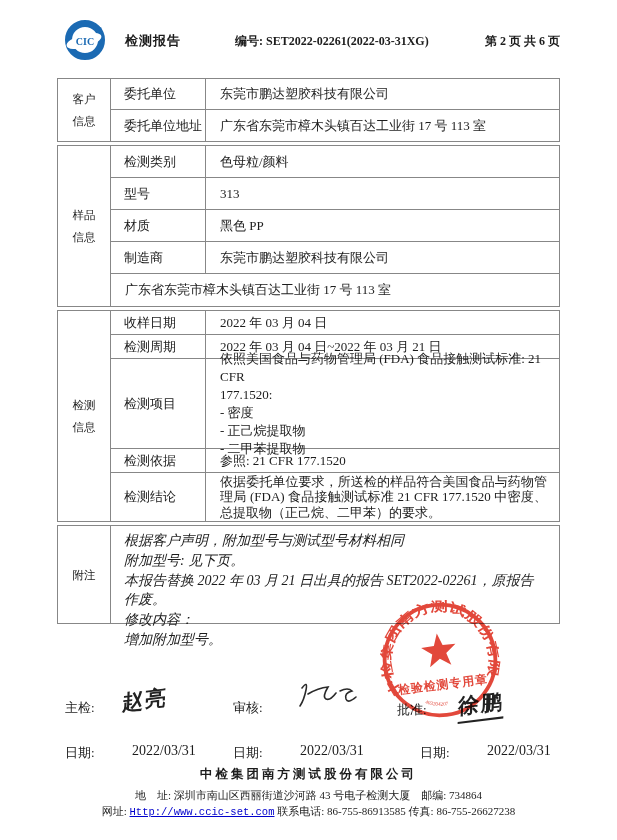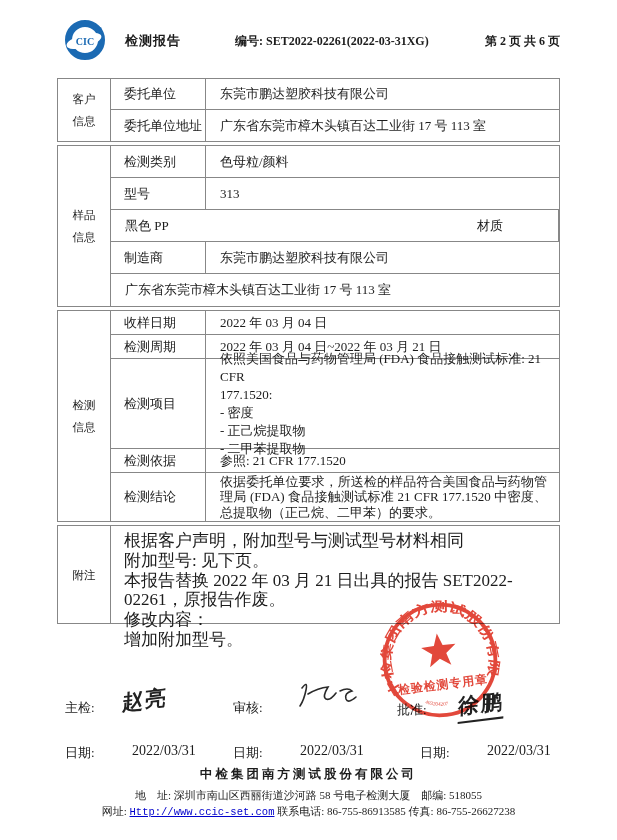--- a/index.html
+++ b/index.html
@@ -19,21 +19,21 @@
   .group{width:52px;min-width:52px;border-right:1px solid #878787;display:flex;align-items:center;
          justify-content:center;text-align:center;white-space:pre-line;font-size:11.5px;line-height:22px;}
   .rows{flex:1;display:flex;flex-direction:column;}
   .row{display:flex;border-bottom:1px solid #878787;box-sizing:border-box;}
   .row:last-child{border-bottom:none;}
   .cell{display:flex;align-items:center;font-size:13px;box-sizing:border-box;}
   .cell.lab{width:95px;min-width:95px;border-right:1px solid #878787;padding-left:13px;}
   .cell.val{flex:1;padding-left:14px;padding-right:12px;white-space:pre-line;}
   .val.items{line-height:18px;}
   .val.concl{line-height:15.4px;text-align:justify;}
-  .notes-body{flex:1;font-size:17px;line-height:19.8px;padding:5px 12px 4px 13px;white-space:pre-line;box-sizing:border-box;}
+  .notes-body{flex:1;font-size:14px;line-height:19.8px;padding:5px 12px 4px 13px;white-space:pre-line;box-sizing:border-box;font-style:italic;}
 
   
   .sig-label{position:absolute;font-size:13px;white-space:nowrap;}
   .sig-name{position:absolute;font-size:21px;white-space:nowrap;color:#222;
             transform:rotate(-7deg) skewX(-9deg);font-weight:bold;letter-spacing:2px;}
   .date-val{position:absolute;font-size:14px;white-space:nowrap;}
 
   
   .seal{position:absolute;left:378px;top:596px;width:124px;height:128px;z-index:6;
         mix-blend-mode:multiply;opacity:.93;transform:rotate(-7deg);}
@@ -85,22 +85,22 @@
       <div class="rows">
         <div class="row" style="height:32px">
           <div class="cell lab">检测类别</div>
           <div class="cell val">色母粒/颜料</div>
         </div>
         <div class="row" style="height:32px">
           <div class="cell lab">型号</div>
           <div class="cell val">313</div>
         </div>
         <div class="row" style="height:32px">
+          <div class="cell lab">材质</div>
           <div class="cell val">黑色 PP</div>
-          <div class="cell lab">材质</div>
         </div>
         <div class="row" style="height:32px">
           <div class="cell lab">制造商</div>
           <div class="cell val">东莞市鹏达塑胶科技有限公司</div>
         </div>
         <div class="row" style="height:32px">
           <div class="cell val">广东省东莞市樟木头镇百达工业街 17 号 113 室</div>
         </div>
       </div>
     </div>
@@ -174,18 +174,18 @@
       <textPath href="#ringTop" startOffset="2" textLength="252" lengthAdjust="spacingAndGlyphs">中检集团南方测试股份有限公司</textPath>
     </text>
     <polygon points="65,37 69.6,49.7 83.1,50.1 72.4,58.4 76.2,71.4 65,63.8 53.8,71.4 57.6,58.4 46.9,50.1 60.4,49.7" fill="#e03a2c"></polygon>
     <text x="65" y="95" text-anchor="middle" font-size="12.5" font-weight="bold" fill="#e03a2c" letter-spacing="1" font-family="Liberation Serif,serif">检验检测专用章</text>
     <text font-size="5.5" fill="#e03a2c" font-family="Liberation Serif,serif">
       <textPath href="#ringBot" startOffset="8">403204207</textPath>
     </text>
   </svg>
 
   <div class="ftr-company">中检集团南方测试股份有限公司</div>
-  <div class="ftr-line1">地　址: 深圳市南山区西丽街道沙河路 58 号电子检测大厦　邮编: 518055</div>
+  <div class="ftr-line1">地　址: 深圳市南山区西丽街道沙河路 43 号电子检测大厦　邮编: 734864</div>
   <div class="ftr-line2">
     <span>网址: </span><a class="link" href="#">Http://www.ccic-set.com</a><span> 联系电话: 86-755-86913585 传真: 86-755-26627238</span>
   </div>
 
 </div>
 
 </body></html>

